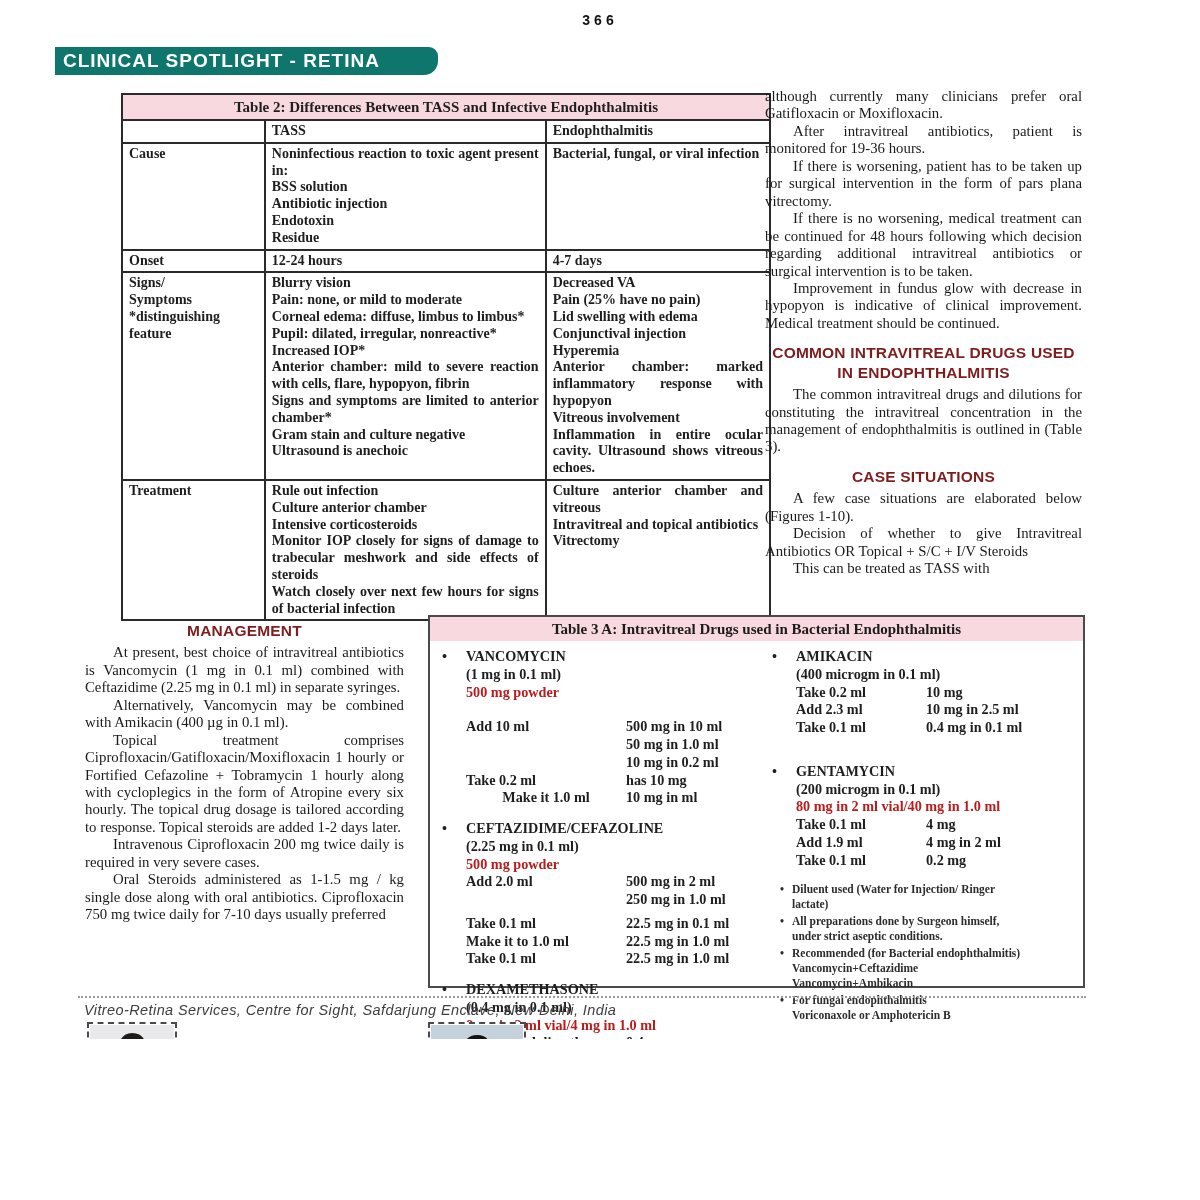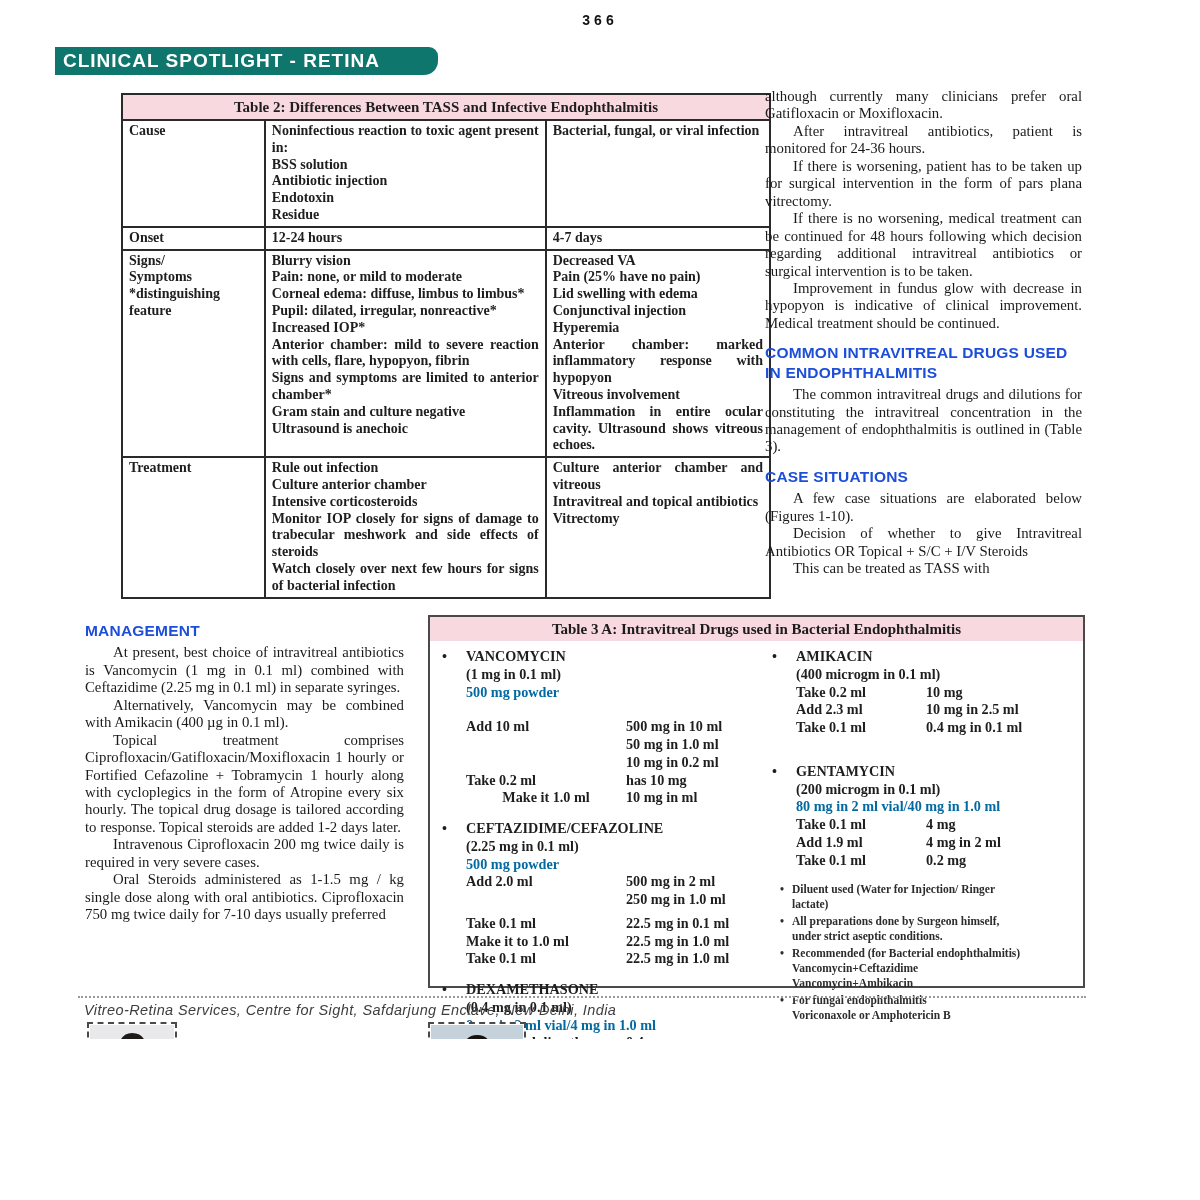--- a/index.html
+++ b/index.html
@@ -25,38 +25,38 @@
   .t2 .c2 { width:282px; }
   .t2 .c3 { width:225px; }
   .t2 .ln { text-align:justify; }
 
   
   .rcol { position:absolute; left:765px; top:88px; width:317px;
           font-size:14.8px; line-height:1.18; text-align:justify; color:#1a1a1a; }
   .rcol p, .mcol p { margin:0; }
   .indent { text-indent:28px; }
   .shead { font-family:"Liberation Sans", sans-serif; font-weight:bold; font-size:15.5px;
-           line-height:1.25; text-align:left; margin:11px 0 4px 0; letter-spacing:0.2px; color:#1d4ed8; }
+           line-height:1.25; text-align:center; margin:11px 0 4px 0; letter-spacing:0.2px; color:#7f1d1d; }
 
   
   .mcol { position:absolute; left:85px; top:610px; width:319px;
           font-size:14.8px; line-height:1.18; text-align:justify; color:#1a1a1a; }
 
   
   .t3 { position:absolute; left:428px; top:615px; width:657px; height:373px;
         border:2px solid #4a4a4a; background:#fff; }
   .t3-title { background:#f9d9e0; text-align:center; font-weight:bold; font-size:15px;
               padding:4px 0 3px 0; color:#1b1b1b; }
   .t3-body { display:flex; padding:7px 10px 0 12px; }
   .t3-left { width:330px; }
   .t3-right { flex:1; }
   .drug { font-weight:bold; font-size:14.2px; line-height:1.25; margin-bottom:13px; color:#1e1e1e; }
   .drug-head { display:flex; }
   .dbul { width:24px; }
-  .drug-vial { color:#0369a1; }
+  .drug-vial { color:#b91c1c; }
   .drug-ind { margin-left:24px; }
   .drow { display:flex; }
   .dvals > div { white-space:nowrap; }
   .notes { margin-top:9px; font-size:11.5px; line-height:1.3; font-weight:bold; color:#2c2c2c; }
   .note { display:flex; margin-bottom:2px; }
   .nbul { width:20px; text-align:center; flex:none; }
 
   
   .sep { position:absolute; left:78px; top:996px; width:1008px; border-top:2px dotted #9a9a9a; }
   .credit { position:absolute; left:84px; top:1002px; font-family:"Liberation Sans", sans-serif;
@@ -84,20 +84,25 @@
   <div class="top-num">366</div>
 
   <div class="banner">CLINICAL SPOTLIGHT - RETINA</div>
 
   <div class="t2wrap">
     <table class="t2">
       <tbody>
         <tr>
           <td class="title" colspan="3">Table 2: Differences Between TASS and Infective Endophthalmitis</td>
         </tr>
+        <tr>
+          <td class="c1"></td>
+          <td class="c2">TASS</td>
+          <td class="c3">Endophthalmitis</td>
+        </tr>
         </tbody>
         <tbody>
           <tr>
             <td class="c1">
               <div class="ln">Cause</div>
             </td>
             <td class="c2">
               <div class="ln">Noninfectious reaction to toxic agent present in:</div>
               <div class="ln">BSS solution</div>
               <div class="ln">Antibiotic injection</div>
@@ -165,21 +170,21 @@
               <div class="ln">Vitrectomy</div>
             </td>
           </tr>
         </tbody>
 
     </table>
   </div>
 
   <div class="rcol">
       <p>although currently many clinicians prefer oral Gatifloxacin or Moxifloxacin.</p>
-      <p class="indent">After intravitreal antibiotics, patient is monitored for 24-36 hours.</p>
+      <p class="indent">After intravitreal antibiotics, patient is monitored for 19-36 hours.</p>
       <p class="indent">If there is worsening, patient has to be taken up for surgical intervention in the form of pars plana vitrectomy.</p>
       <p class="indent">If there is no worsening, medical treatment can be continued for 48 hours following which decision regarding additional intravitreal antibiotics or surgical intervention is to be taken.</p>
       <p class="indent">Improvement in fundus glow with decrease in hypopyon is indicative of clinical improvement. Medical treatment should be continued.</p>
       <div class="shead">COMMON INTRAVITREAL DRUGS USED IN ENDOPHTHALMITIS</div>
       <p class="indent">The common intravitreal drugs and dilutions for constituting the intravitreal concentration in the management of endophthalmitis is outlined in (Table 3).</p>
       <div class="shead">CASE SITUATIONS</div>
       <p class="indent">A few case situations are elaborated below (Figures 1-10).</p>
       <p class="indent">Decision of whether to give Intravitreal Antibiotics OR Topical + S/C + I/V Steroids</p>
       <p class="indent">This can be treated as TASS with</p>
     </div>

